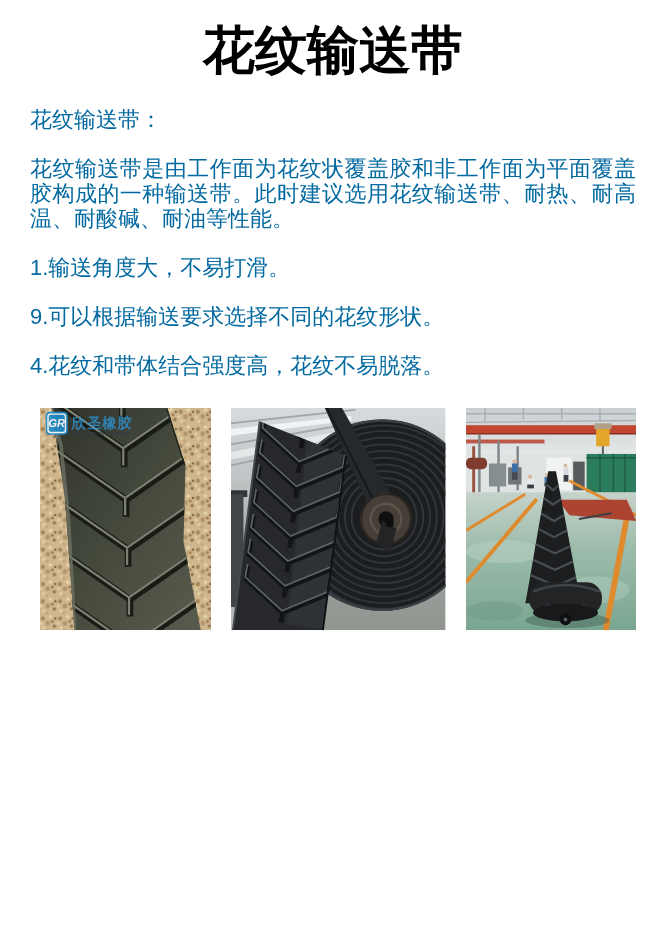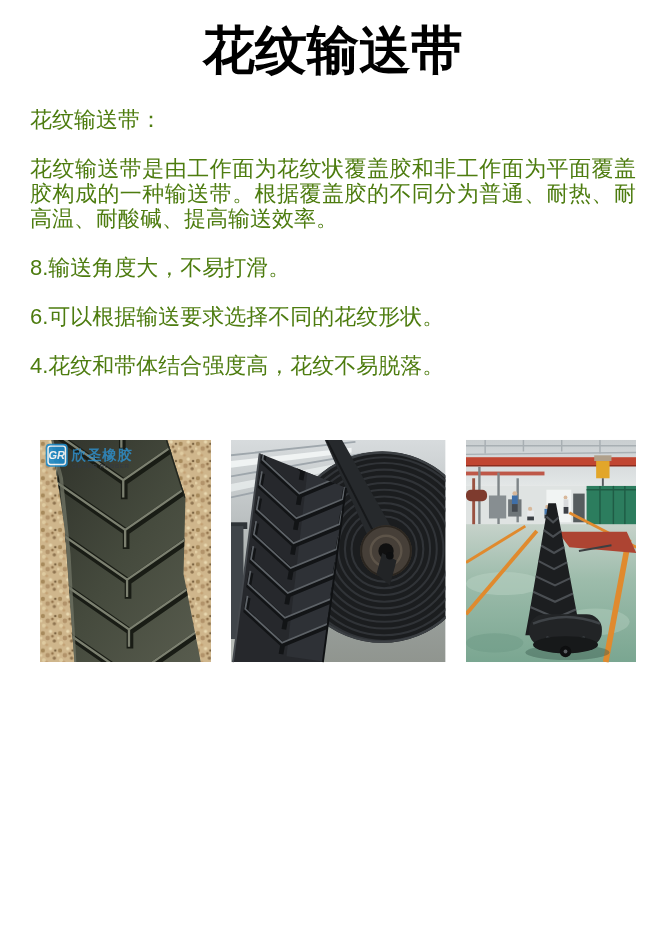--- a/index.html
+++ b/index.html
@@ -17,42 +17,42 @@
     font-size:52px;
     line-height:1.25;
     font-weight:700;
     margin:18px 0 0 0;
     color:#000;
   }
   p.body-par{
     font-size:22px;
     line-height:25px;
     margin:24px 0;
-    color:#4d7c0f;
+    color:#0369a1;
     text-align:justify;
     text-justify:inter-ideograph;
   }
   .photos{
-    margin:57px 0 0 10px;
+    margin:25px 0 0 10px;
     display:flex;
     gap:20px;
     align-items:flex-start;
   }
   .photos svg{display:block;}
 </style>
 </head>
 <body>
 
 <div class="page">
   <div class="doc">
     <h1 class="title"><span>花纹输送带</span></h1>
     <p class="body-par">花纹输送带：</p>
-    <p class="body-par">花纹输送带是由工作面为花纹状覆盖胶和非工作面为平面覆盖胶构成的一种输送带。根据覆盖胶的不同分为普通、耐热、耐高温、耐酸碱、提高输送效率。</p>
-    <p class="body-par">8.输送角度大，不易打滑。</p>
-    <p class="body-par">6.可以根据输送要求选择不同的花纹形状。</p>
+    <p class="body-par">花纹输送带是由工作面为花纹状覆盖胶和非工作面为平面覆盖胶构成的一种输送带。此时建议选用花纹输送带、耐热、耐高温、耐酸碱、耐油等性能。</p>
+    <p class="body-par">1.输送角度大，不易打滑。</p>
+    <p class="body-par">9.可以根据输送要求选择不同的花纹形状。</p>
     <p class="body-par">4.花纹和带体结合强度高，花纹不易脱落。</p>
 
     <div class="photos">
 
       <svg width="179" height="232" viewBox="0 0 179 232">
         <defs>
           <pattern id="gravel" patternUnits="userSpaceOnUse" width="18" height="18">
             <rect width="18" height="18" fill="#cfb68c"></rect>
             <circle cx="3" cy="4" r="2.2" fill="#a78a5c"></circle>
             <circle cx="11" cy="2" r="1.8" fill="#e8d8b0"></circle>

